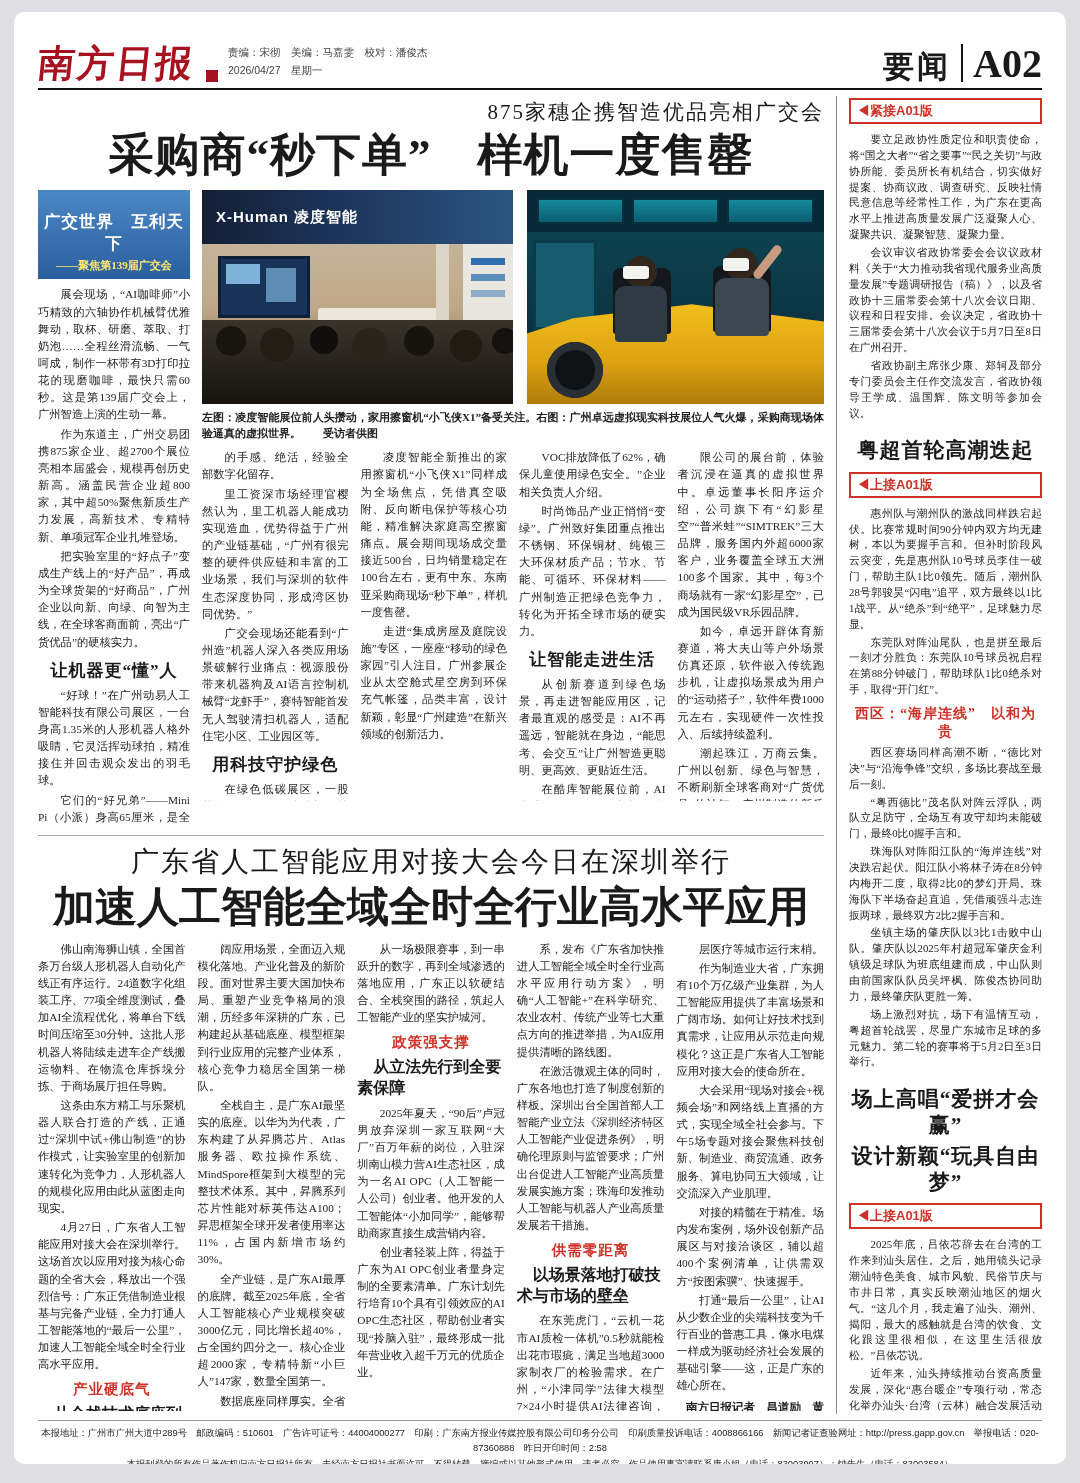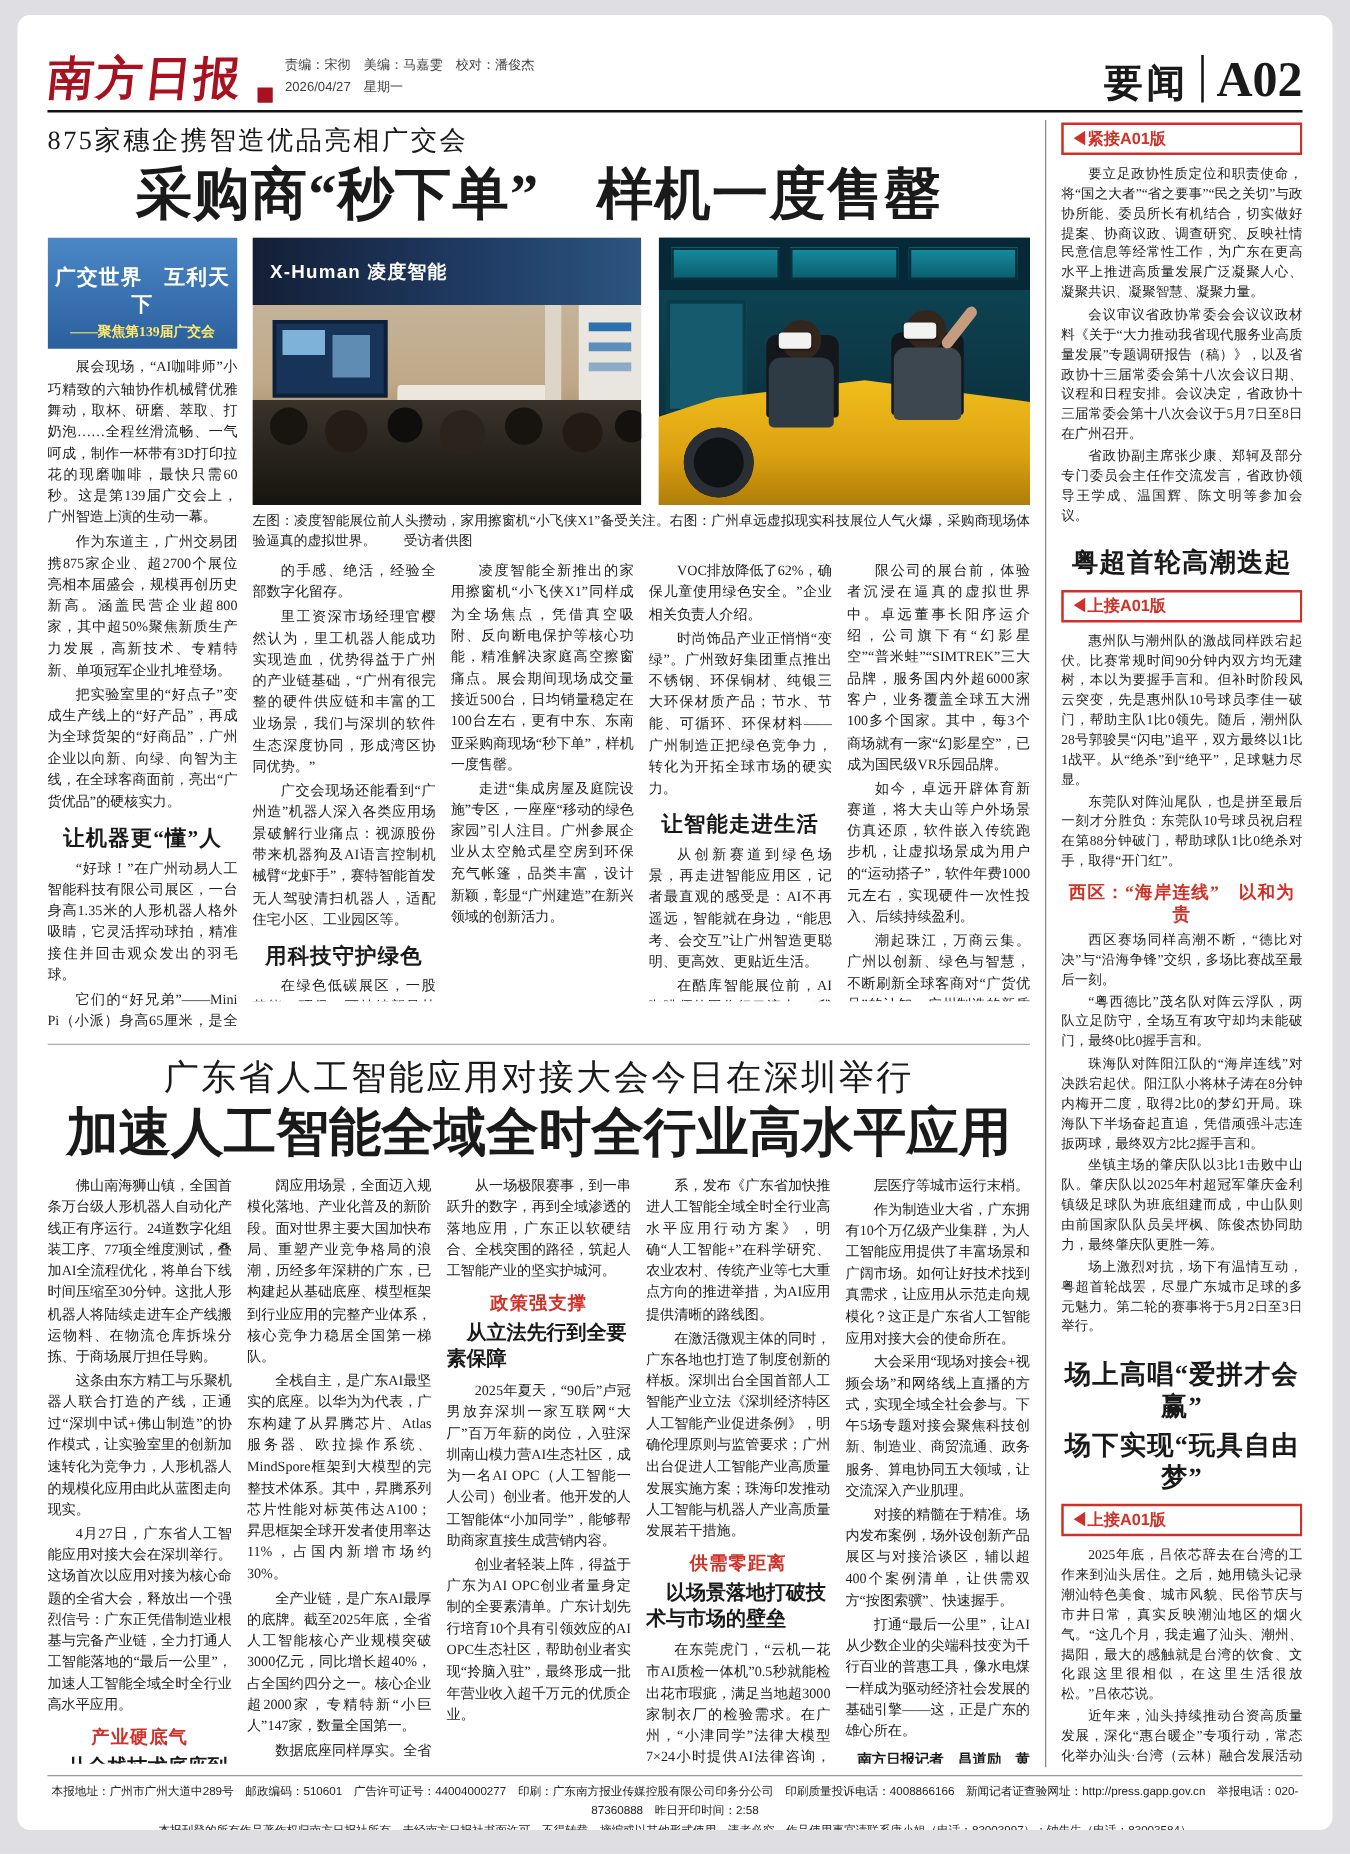--- a/index.html
+++ b/index.html
@@ -20,32 +20,32 @@
   .section-name{font-size:31px;font-weight:900;letter-spacing:3px;line-height:1;}
   .vbar{width:2px;height:38px;background:#111;}
   .page-no{font-size:40px;font-weight:700;line-height:.9;}
 
   
   .content{display:flex;margin-top:6px;height:1318px;overflow:hidden;}
   .main{width:786px;flex:none;}
   .sidebar{flex:1;margin-left:12px;padding-left:12px;border-left:1px solid #8a8a8a;overflow:hidden;}
 
   
-  .kicker{font-size:21px;text-align:left;margin:2px 0 4px;letter-spacing:2px;}
+  .kicker{font-size:21px;text-align:right;margin:2px 0 4px;letter-spacing:2px;}
   .headline1{font-size:45px;font-weight:900;text-align:center;letter-spacing:1px;margin:0 0 10px;line-height:1.12;}
   .a1-body{display:flex;gap:12px;height:636px;overflow:hidden;}
   .a1-left{width:152px;flex:none;overflow:hidden;}
   .a1-right{flex:1;overflow:hidden;}
   .seriesbox{background:linear-gradient(180deg,#4b87c6,#2b5f9e);text-align:center;
              padding:21px 4px 6px;margin-bottom:7px;}
   .seriesbox .l1{color:#fff;font-weight:700;font-size:16.5px;letter-spacing:1px;}
   .seriesbox .l2{color:#ffe96b;font-size:11px;margin-top:3px;font-weight:700;}
   .photos{display:flex;gap:14px;height:214px;}
   .photo{position:relative;overflow:hidden;flex:1;}
-  .caption{font-size:11px;line-height:1.45;color:#222;margin:6px 0 7px;text-align:justify;}
+  .caption{font-size:11px;line-height:1.45;color:#222;margin:6px 0 7px;text-align:justify;font-weight:bold;}
   .cols4,.cols5{display:flex;gap:12px;overflow:hidden;}
   .cols4{height:352px;}
   .cols5{height:470px;}
   .tcol{flex:1;overflow:hidden;}
 
   .bp{font-size:11.3px;line-height:1.52;text-align:justify;text-indent:2em;margin:0 0 2px;color:#222;}
   .sub{font-size:17px;font-weight:700;text-align:center;margin:8px 0 5px;letter-spacing:1px;}
   .subred{color:#cf3128;font-weight:700;text-align:center;font-size:14.5px;margin:7px 0 4px;letter-spacing:1px;}
   .subbold{font-size:16px;font-weight:700;line-height:1.32;margin:1px 0 6px;text-indent:1em;}
   .byline{text-align:right;font-weight:700;font-size:11.5px;margin-top:5px;}
@@ -278,21 +278,21 @@
           <div class="tagbox">◀上接A01版</div>
           <p class="bp">惠州队与潮州队的激战同样跌宕起伏。比赛常规时间90分钟内双方均无建树，本以为要握手言和。但补时阶段风云突变，先是惠州队10号球员李佳一破门，帮助主队1比0领先。随后，潮州队28号郭骏昊“闪电”追平，双方最终以1比1战平。从“绝杀”到“绝平”，足球魅力尽显。</p>
           <p class="bp">东莞队对阵汕尾队，也是拼至最后一刻才分胜负：东莞队10号球员祝启程在第88分钟破门，帮助球队1比0绝杀对手，取得“开门红”。</p>
           <div class="subred">西区：“海岸连线”　以和为贵</div>
           <p class="bp">西区赛场同样高潮不断，“德比对决”与“沿海争锋”交织，多场比赛战至最后一刻。</p>
           <p class="bp">“粤西德比”茂名队对阵云浮队，两队立足防守，全场互有攻守却均未能破门，最终0比0握手言和。</p>
           <p class="bp">珠海队对阵阳江队的“海岸连线”对决跌宕起伏。阳江队小将林子涛在8分钟内梅开二度，取得2比0的梦幻开局。珠海队下半场奋起直追，凭借顽强斗志连扳两球，最终双方2比2握手言和。</p>
           <p class="bp">坐镇主场的肇庆队以3比1击败中山队。肇庆队以2025年村超冠军肇庆金利镇级足球队为班底组建而成，中山队则由前国家队队员吴坪枫、陈俊杰协同助力，最终肇庆队更胜一筹。</p>
           <p class="bp">场上激烈对抗，场下有温情互动，粤超首轮战罢，尽显广东城市足球的多元魅力。第二轮的赛事将于5月2日至3日举行。</p>
           <div class="side-headline">场上高唱“爱拼才会赢”</div>
-          <div class="side-headline">场下实现“玩具自由梦”</div>
+          <div class="side-headline">设计新颖“玩具自由梦”</div>
           <div class="tagbox">◀上接A01版</div>
           <p class="bp">2025年底，吕依芯辞去在台湾的工作来到汕头居住。之后，她用镜头记录潮汕特色美食、城市风貌、民俗节庆与市井日常，真实反映潮汕地区的烟火气。“这几个月，我走遍了汕头、潮州、揭阳，最大的感触就是台湾的饮食、文化跟这里很相似，在这里生活很放松。”吕依芯说。</p>
           <p class="bp">近年来，汕头持续推动台资高质量发展，深化“惠台暖企”专项行动，常态化举办汕头·台湾（云林）融合发展活动周、“青春同心　汕台同行”青年交流活动季等特色活动，持续深化妈祖文化、兰花文化、教育研学等多领域双向交流。</p>
         </div>
     </div>
 
     <div class="footer">
       <div>本报地址：广州市广州大道中289号　邮政编码：510601　广告许可证号：44004000277　印刷：广东南方报业传媒控股有限公司印务分公司　印刷质量投诉电话：4008866166　新闻记者证查验网址：http://press.gapp.gov.cn　举报电话：020-87360888　昨日开印时间：2:58</div>
       <div>本报刊登的所有作品著作权归南方日报社所有，未经南方日报社书面许可，不得转载、摘编或以其他形式使用，违者必究。作品使用事宜请联系康小姐（电话：83003997）；钟先生（电话：83003584）</div>
     </div>

